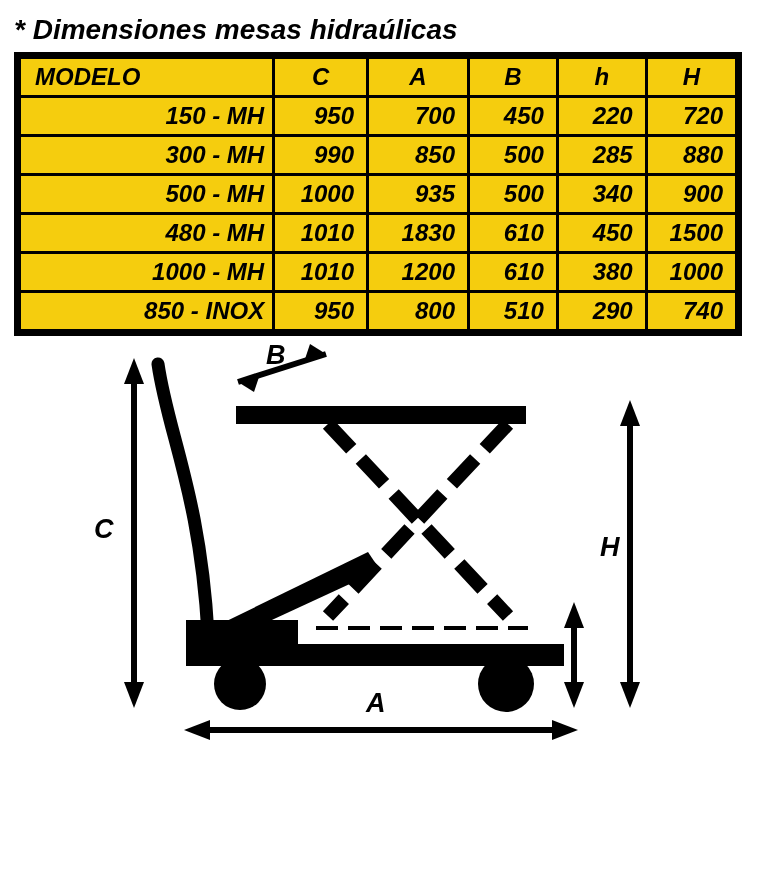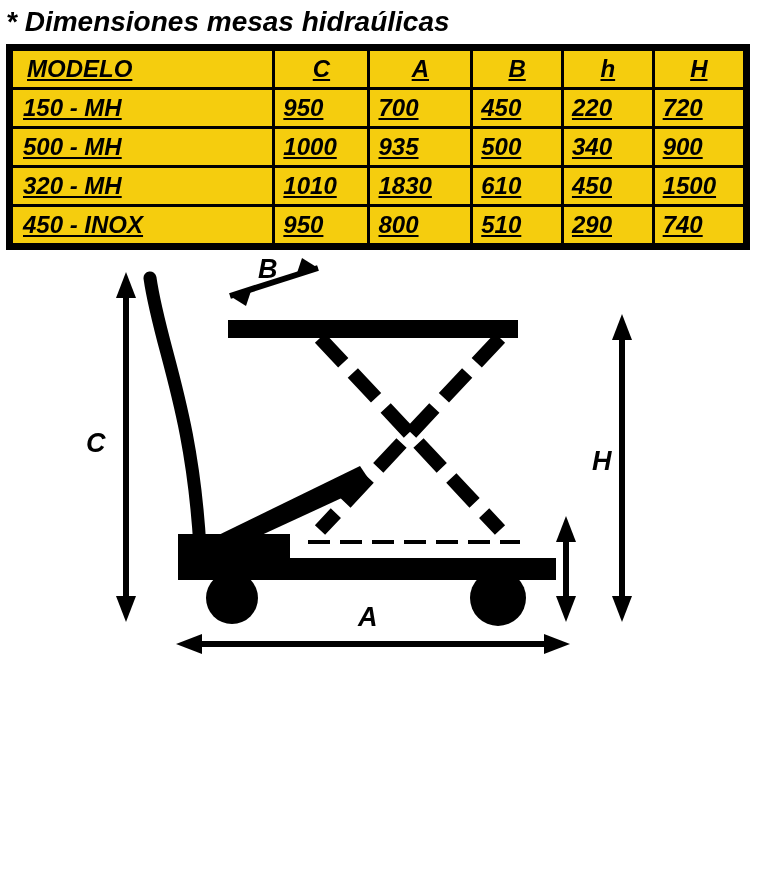--- a/index.html
+++ b/index.html
@@ -13,64 +13,64 @@
     font-family: "Liberation Sans", sans-serif;
     color: #000000;
     overflow: hidden;
     position: relative;
   }
   .page {
     width: 758px;
     height: 730px;
     position: relative;
     box-sizing: border-box;
-    padding: 0;
+    padding: 8px;
   }
   .title {
     font-size: 28px;
     font-weight: bold;
     font-style: italic;
     padding: 6px 0 6px 6px;
     letter-spacing: 0px;
     white-space: nowrap;
   }
   
   .table-wrap {
     margin: 0 8px 0 6px;
     border: 4px solid #000000;
     background: #f5cd0e;
   }
   table.dims {
     border-collapse: collapse;
     width: 100%;
     background: #fde047;
-    text-decoration: underline;
   }
   table.dims th, table.dims td {
     border: 3px solid #000000;
     font-size: 24px;
     font-weight: bold;
     height: 36px;
     padding: 0 8px;
     background: #f5cd0e;
     font-style: italic;
   }
   table.dims th {
     text-align: center;
   }
   table.dims th.model-head {
     text-align: left;
     padding-left: 14px;
   }
   table.dims td.model {
-    text-align: left;
+    text-align: right;
     padding-left: 10px;
     white-space: nowrap;
   }
   table.dims td.num {
+    text-align: right;
     padding-right: 12px;
   }
   col.c-model { width: 268px; }
   col.c-c { width: 96px; }
   col.c-a { width: 104px; }
   col.c-b { width: 92px; }
   col.c-h { width: 92px; }
   col.c-H { width: 92px; }
 
   
@@ -121,37 +121,53 @@
       <tbody>
         <tr>
           <td class="model">150 - MH</td>
           <td class="num">950</td>
           <td class="num">700</td>
           <td class="num">450</td>
           <td class="num">220</td>
           <td class="num">720</td>
         </tr>
         <tr>
+          <td class="model">300 - MH</td>
+          <td class="num">990</td>
+          <td class="num">850</td>
+          <td class="num">500</td>
+          <td class="num">285</td>
+          <td class="num">880</td>
+        </tr>
+        <tr>
           <td class="model">500 - MH</td>
           <td class="num">1000</td>
           <td class="num">935</td>
           <td class="num">500</td>
           <td class="num">340</td>
           <td class="num">900</td>
         </tr>
         <tr>
-          <td class="model">320 - MH</td>
+          <td class="model">480 - MH</td>
           <td class="num">1010</td>
           <td class="num">1830</td>
           <td class="num">610</td>
           <td class="num">450</td>
           <td class="num">1500</td>
         </tr>
         <tr>
-          <td class="model">450 - INOX</td>
+          <td class="model">1000 - MH</td>
+          <td class="num">1010</td>
+          <td class="num">1200</td>
+          <td class="num">610</td>
+          <td class="num">380</td>
+          <td class="num">1000</td>
+        </tr>
+        <tr>
+          <td class="model">850 - INOX</td>
           <td class="num">950</td>
           <td class="num">800</td>
           <td class="num">510</td>
           <td class="num">290</td>
           <td class="num">740</td>
         </tr>
       </tbody>
     </table>
   </div>
 

